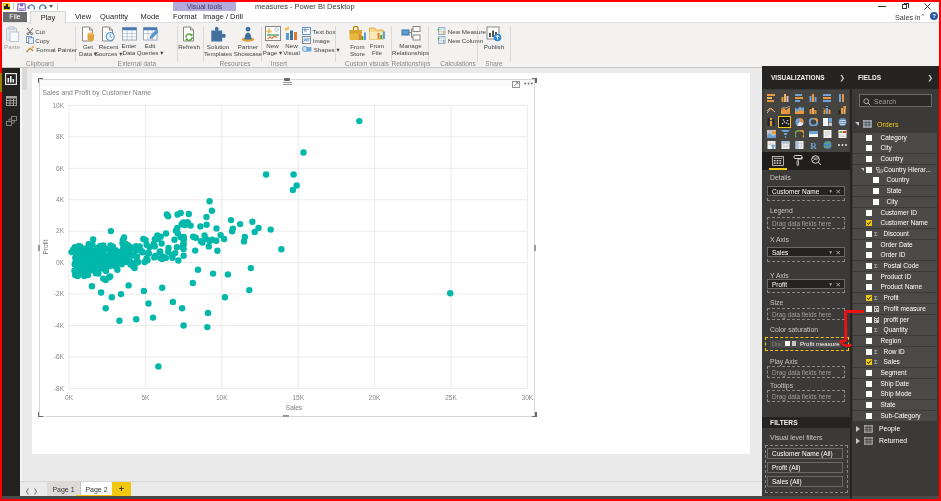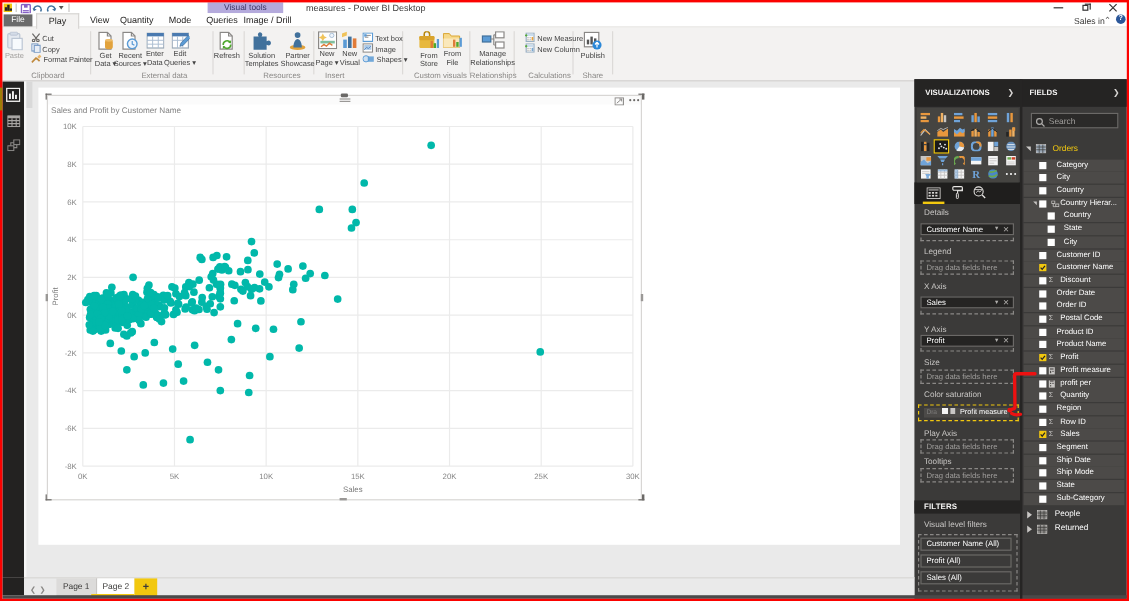--- a/index.html
+++ b/index.html
@@ -86,21 +86,21 @@
   <svg class="abs" style="left:922px;top:1px" width="7" height="7" viewBox="0 0 7 7">
       <path d="M0.5 0.5l6 6M6.5 0.5l-6 6" stroke="#333" stroke-width="1"></path>
     </svg>
 </div>
 <div id="vtools">Visual tools</div>
 <div id="apptitle">measures - Power BI Desktop</div>
 <div id="menurow">
   <div class="mtab" style="left:69px;width:24px;">View</div>
   <div class="mtab" style="left:95px;width:34px;">Quantity</div>
   <div class="mtab" style="left:138px;width:20px;">Mode</div>
-  <div class="mtab" style="left:168px;width:30px;">Queries</div>
+  <div class="mtab" style="left:168px;width:30px;">Format</div>
   <div class="mtab" style="left:200px;width:42px;">Image / Drill</div>
   <div class="abs" style="left:893px;top:2px;font-size:7.2px;color:#3b3a39;">Sales in</div>
   <div class="abs" style="left:918px;top:2px;font-size:7px;color:#555;">⌃</div>
   <div class="abs" style="left:928px;top:1px;width:8px;height:8px;border-radius:50%;background:#2b579a;color:#fff;font-size:6px;text-align:center;line-height:8px;font-weight:bold">?</div>
 </div>
 <div id="filetab">File</div>
 <div id="hometab">Play</div>
 <div id="ribbon">
   <div class="rdiv" style="left:72.8px"></div>
   <div class="rdiv" style="left:175px"></div>

